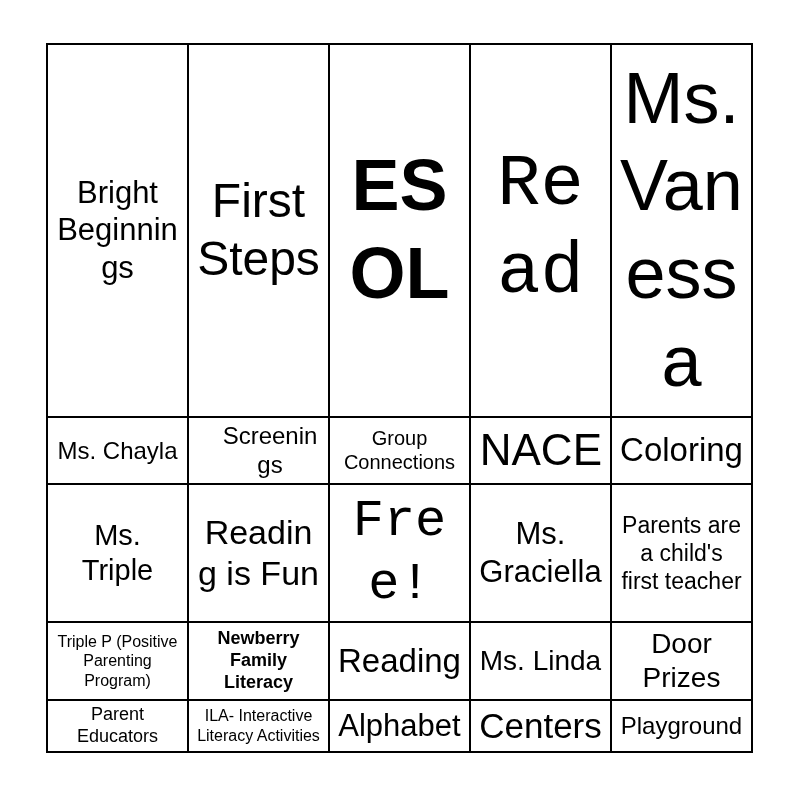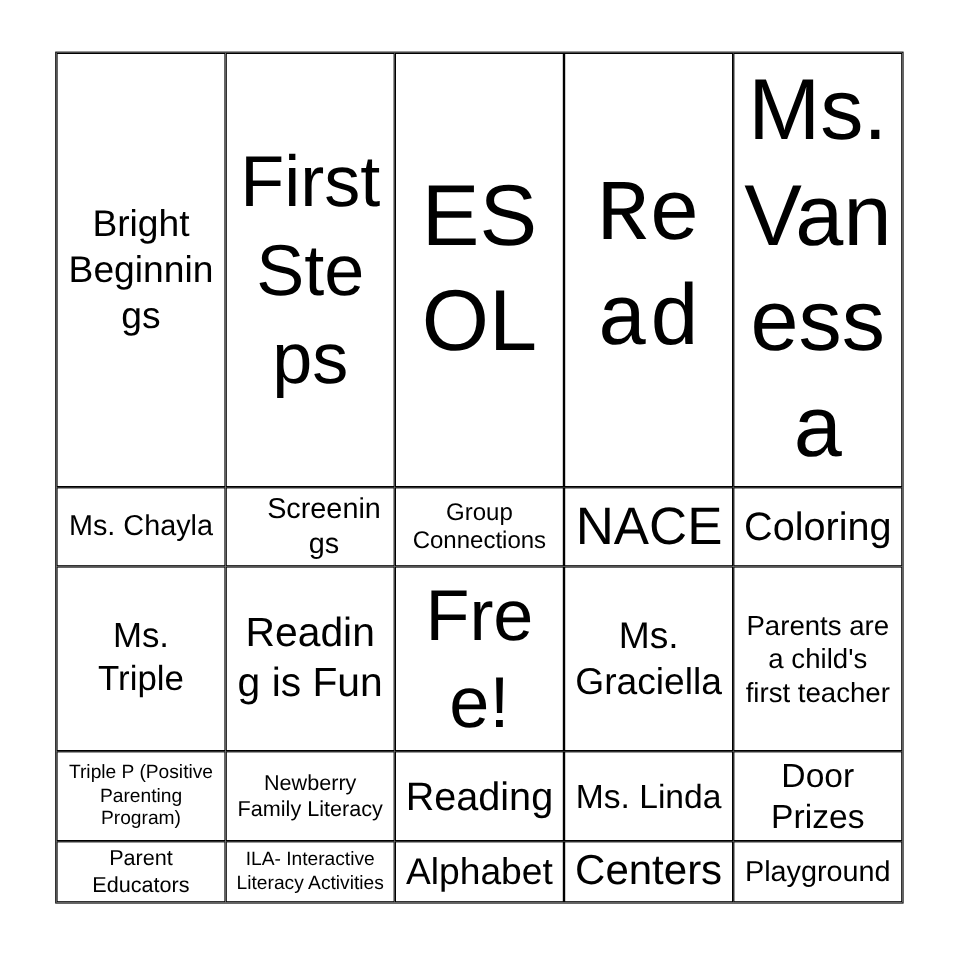--- a/index.html
+++ b/index.html
@@ -51,24 +51,24 @@
 <body>
 
 <div class="canvas">
   <table class="bingo-card">
     <tbody id="card-body">
         <tr>
           <td class="bingo-cell">
             <div class="cell-text" style="font-size: 31px;">Bright Beginnings</div>
           </td>
           <td class="bingo-cell">
-            <div class="cell-text" style="font-size: 60px;">First Steps</div>
+            <div class="cell-text" style="font-size: 48px;">First Steps</div>
           </td>
           <td class="bingo-cell">
-            <div class="cell-text" style="font-size: 72px;">ESOL</div>
+            <div class="cell-text" style="font-size: 72px; font-weight: bold;">ESOL</div>
           </td>
           <td class="bingo-cell">
             <div class="cell-text" style="font-size: 72px; font-family: Liberation Mono, monospace;">Read</div>
           </td>
           <td class="bingo-cell">
             <div class="cell-text" style="font-size: 72px;">Ms. Vanessa</div>
           </td>
         </tr>
         <tr>
           <td class="bingo-cell">
@@ -88,35 +88,35 @@
           </td>
         </tr>
         <tr>
           <td class="bingo-cell">
             <div class="cell-text" style="font-size: 29px;">Ms. Triple</div>
           </td>
           <td class="bingo-cell">
             <div class="cell-text" style="font-size: 34px;">Reading is Fun</div>
           </td>
           <td class="bingo-cell">
-            <div class="cell-text" style="font-size: 60px;">Free!</div>
+            <div class="cell-text" style="font-size: 52px; font-family: Liberation Mono, monospace;">Free!</div>
           </td>
           <td class="bingo-cell">
             <div class="cell-text" style="font-size: 31px;">Ms. Graciella</div>
           </td>
           <td class="bingo-cell">
             <div class="cell-text" style="font-size: 23px;">Parents are a child's first teacher</div>
           </td>
         </tr>
         <tr>
           <td class="bingo-cell">
             <div class="cell-text" style="font-size: 16px;">Triple P (Positive Parenting Program)</div>
           </td>
           <td class="bingo-cell">
-            <div class="cell-text" style="font-size: 18px;">Newberry Family Literacy</div>
+            <div class="cell-text" style="font-size: 18px; font-weight: bold;">Newberry Family Literacy</div>
           </td>
           <td class="bingo-cell">
             <div class="cell-text" style="font-size: 33px;">Reading</div>
           </td>
           <td class="bingo-cell">
             <div class="cell-text" style="font-size: 28px;">Ms. Linda</div>
           </td>
           <td class="bingo-cell">
             <div class="cell-text" style="font-size: 28px;">Door Prizes</div>
           </td>

